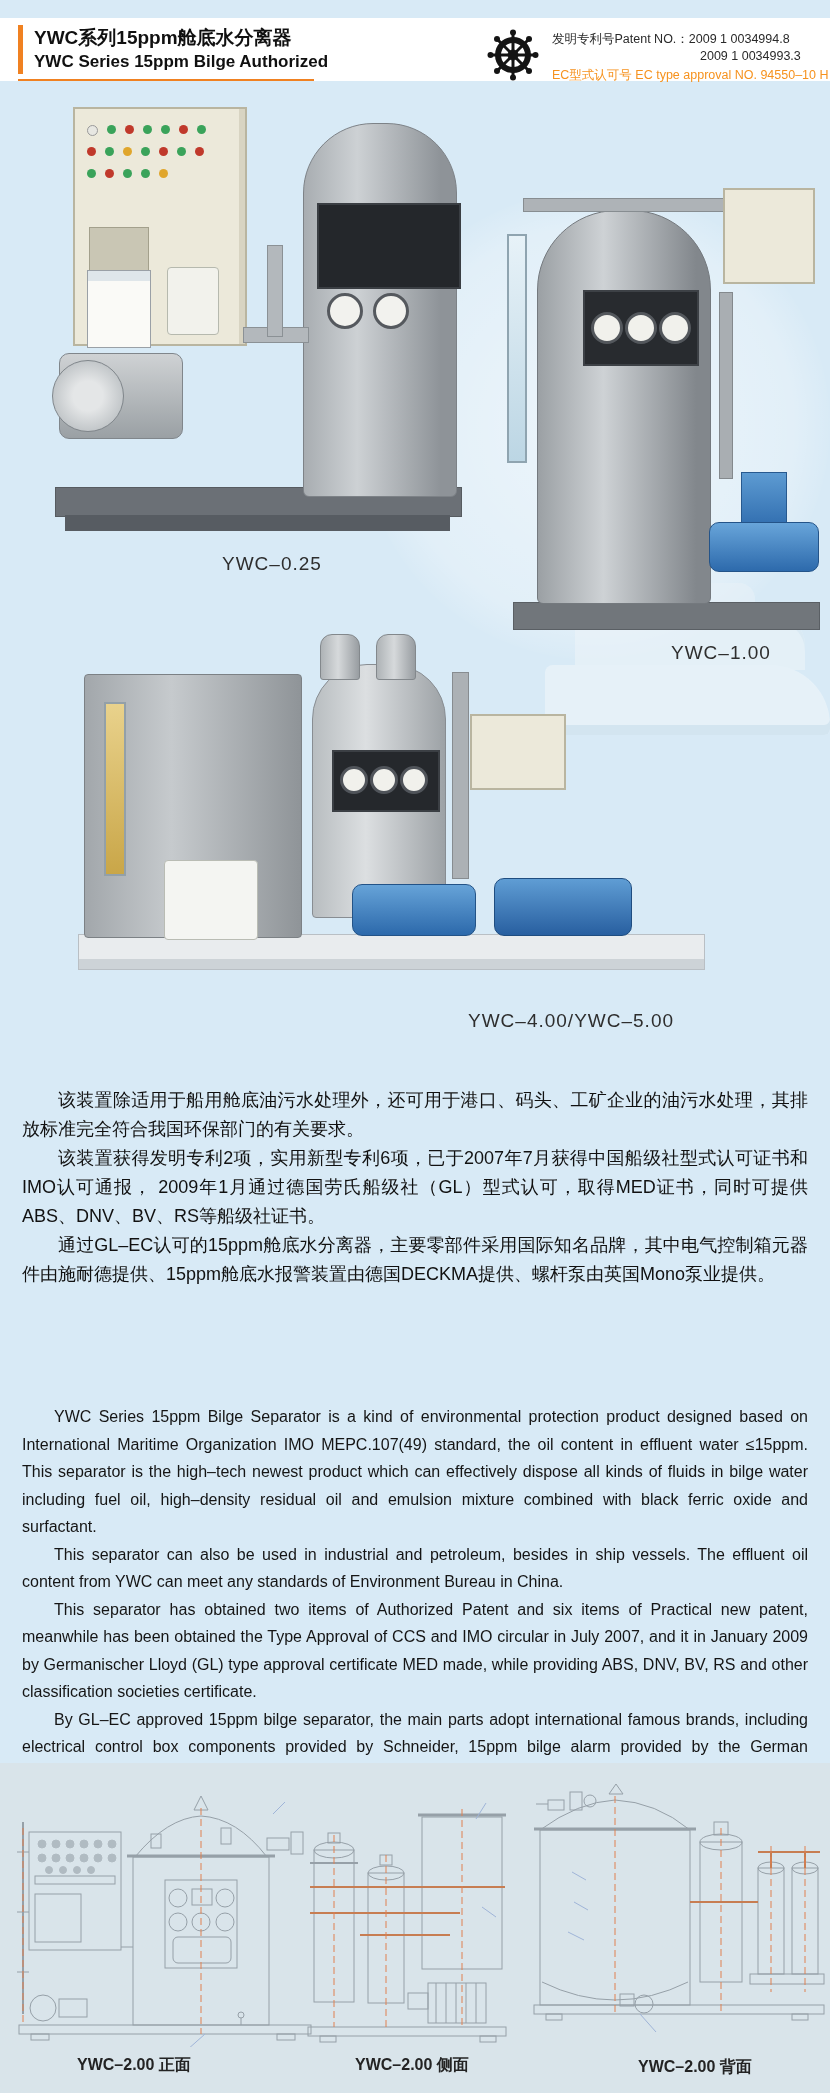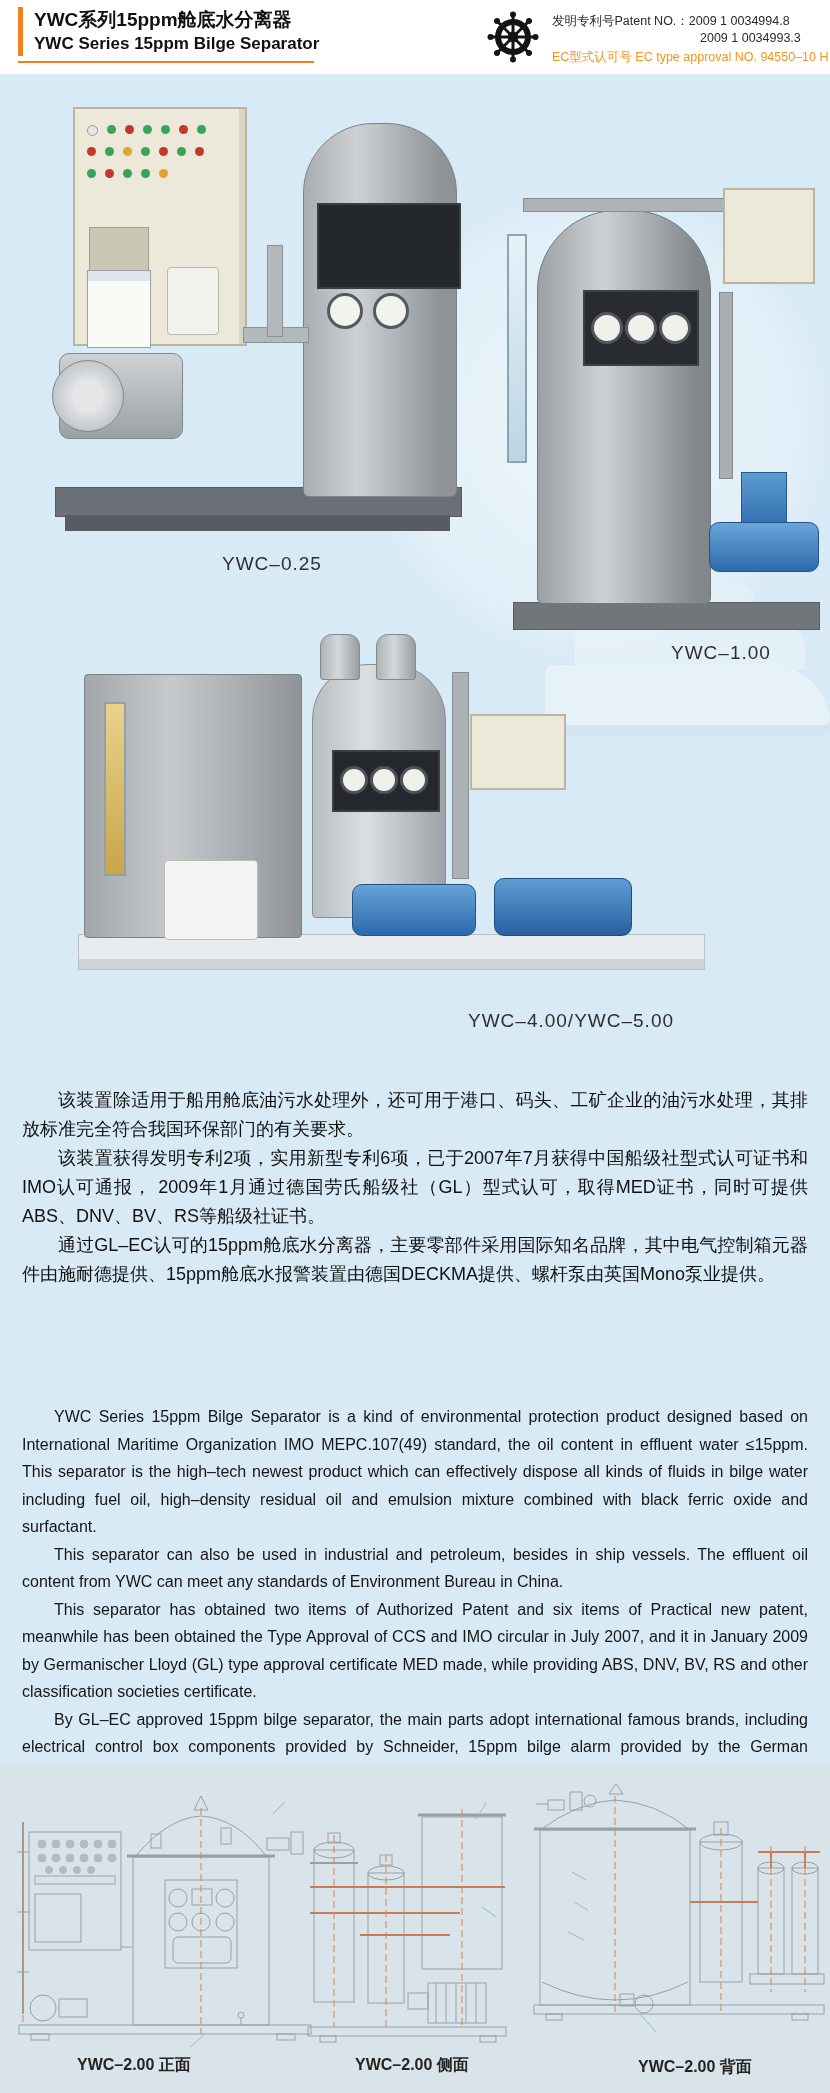--- a/index.html
+++ b/index.html
@@ -1,20 +1,20 @@
 <!DOCTYPE html>
 <html><head>
 <meta charset="utf-8">
 <style>
   html,body{margin:0;padding:0;background:#ffffff;}
   .page{position:relative;width:830px;height:2093px;margin:0 auto;overflow:hidden;
         background:#d8eaf6;font-family:"Liberation Sans",sans-serif;}
 
   
-  .header{position:absolute;left:0;top:0;width:830px;height:74px;background:#ffffff;}
+  .header{position:absolute;left:0;top:18px;width:830px;height:63px;background:#ffffff;}
   .title-block{position:absolute;left:18px;top:7px;border-left:5px solid #f08121;padding-left:11px;}
   .title-zh{margin:0;font-size:19px;line-height:25px;font-weight:bold;color:#101010;}
   .title-en{margin:0;font-size:17px;line-height:24px;font-weight:bold;color:#101010;}
   .title-underline{position:absolute;left:18px;top:61px;width:296px;height:2px;background:#f08121;}
   .wheel{position:absolute;left:487px;top:11px;width:52px;height:52px;}
   .patent-block{position:absolute;left:552px;top:13px;font-size:12.5px;color:#2a2a2a;line-height:17px;white-space:nowrap;}
   .patent-line2{margin-left:148px;}
   .ec-line{position:absolute;left:552px;top:49px;font-size:12.5px;color:#f6921e;white-space:nowrap;}
 
   
@@ -97,21 +97,21 @@
   .cap-back{left:638px;top:2057px;}
 </style>
 </head>
 <body>
 
 <div class="page">
 
   <div class="header">
     <div class="title-block">
       <p class="title-zh">YWC系列15ppm舱底水分离器</p>
-      <p class="title-en">YWC Series 15ppm Bilge Separator</p>
+      <p class="title-en">YWC Series 15ppm Bilge Authorized</p>
     </div>
     <div class="title-underline"></div>
 
     <svg class="wheel" viewBox="0 0 52 52">
       <g stroke="#141414" fill="none">
         <circle cx="26" cy="26" r="15" stroke-width="6"></circle>
         <circle cx="26" cy="26" r="5" fill="#141414"></circle>
         <g stroke-width="3">
           <line x1="26" y1="4" x2="26" y2="48"></line>
           <line x1="4" y1="26" x2="48" y2="26"></line>

